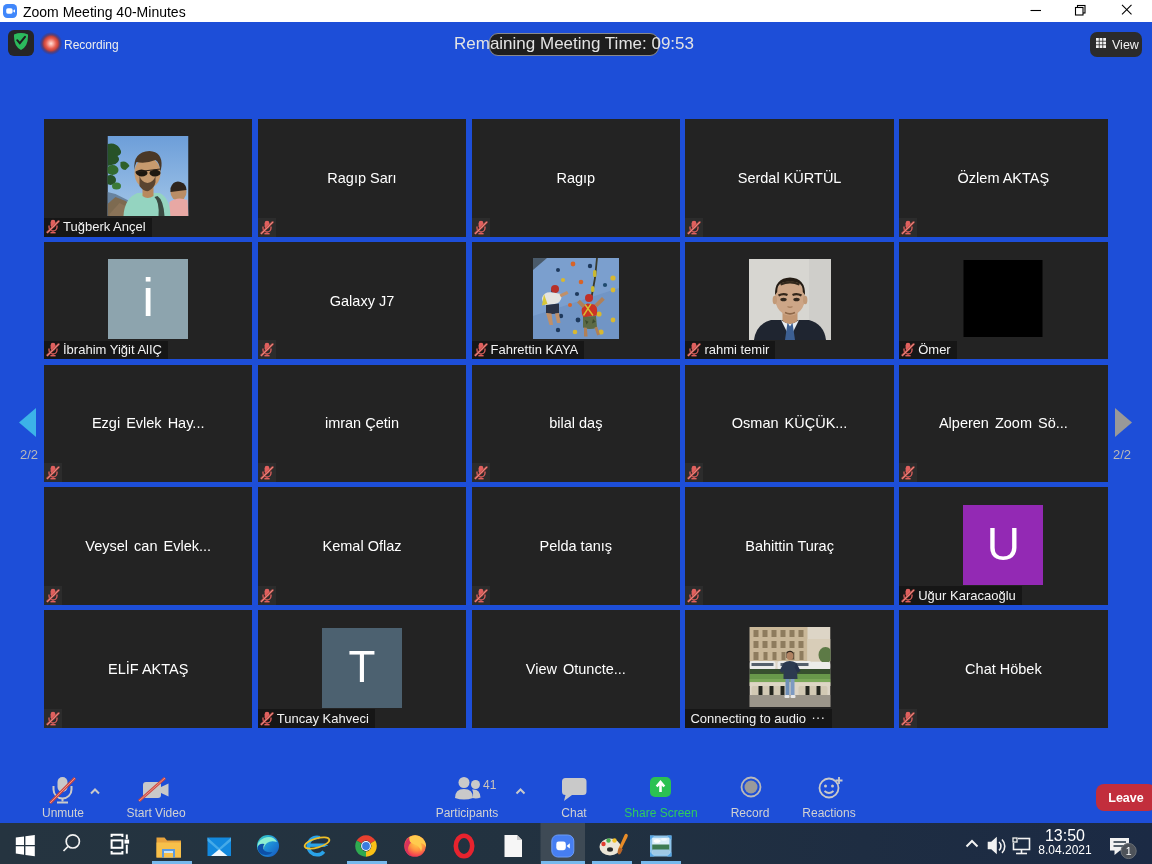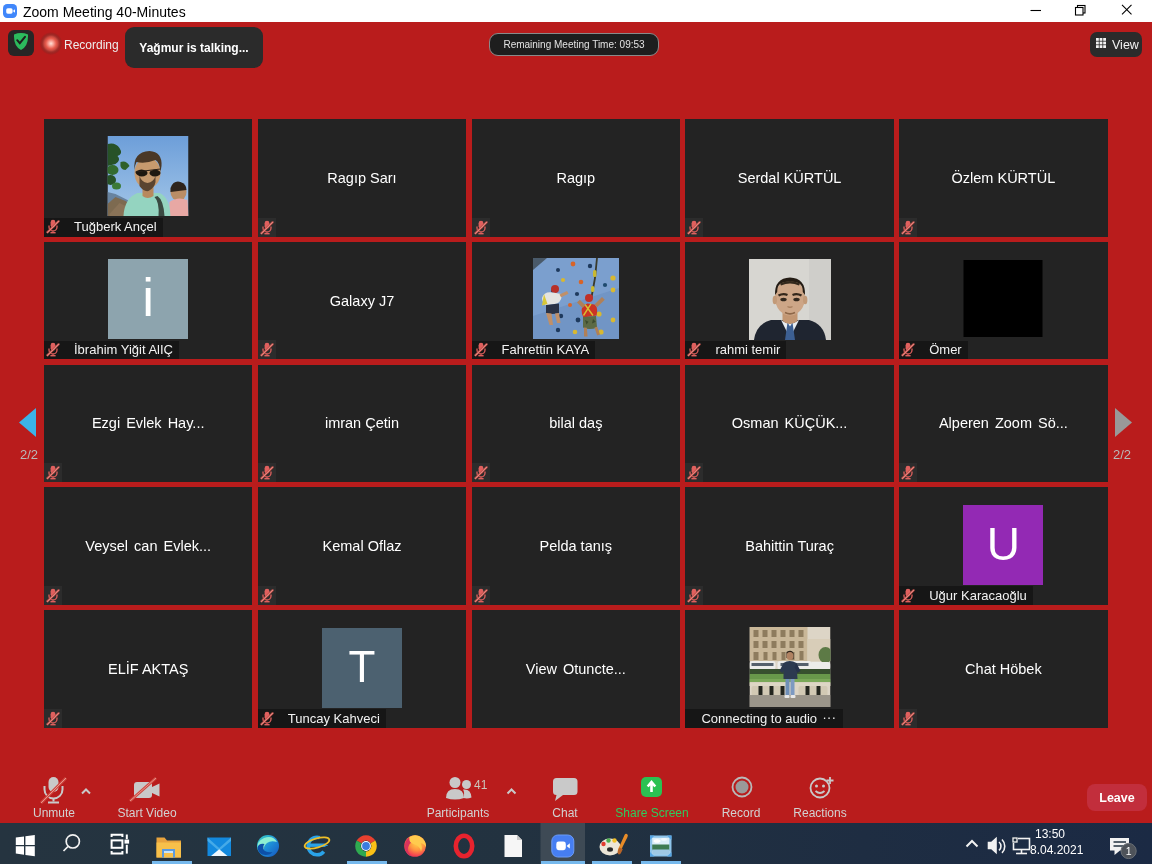--- a/index.html
+++ b/index.html
@@ -1,32 +1,32 @@
 <!DOCTYPE html>
 <html><head>
 <meta charset="utf-8">
 <style>
   html,body{margin:0;padding:0;width:1152px;height:864px;overflow:hidden;background:#191919;
     font-family:"Liberation Sans",sans-serif;}
   *{box-sizing:border-box;}
   #titlebar{position:absolute;left:0;top:0;width:1152px;height:22px;background:#ffffff;}
   #title-text{position:absolute;left:23px;top:4px;font-size:14px;color:#000;}
-  #app{position:absolute;left:0;top:22px;width:1152px;height:801px;background:#b91c1c;}
+  #app{position:absolute;left:0;top:22px;width:1152px;height:801px;background:#1d4ed8;}
   .tile{position:absolute;width:208.4px;height:117.6px;background:#232323;}
   .cname{position:absolute;left:0;right:0;top:0;bottom:0;display:flex;align-items:center;justify-content:center;
     color:#fff;font-weight:normal;font-size:14.5px;white-space:nowrap;}
   .wsp{word-spacing:2px;}
   .label{position:absolute;left:0;bottom:0;height:18.5px;background:rgba(10,10,10,0.5);
     display:flex;align-items:center;color:#f2f2f2;font-size:13px;white-space:nowrap;padding:0 6px 1px 2px;}
-  .label .nm{margin-left:14px;text-align:center;}
+  .label .nm{margin-left:3px;text-align:center;}
   .badge{position:absolute;left:0;bottom:0;width:18px;height:19px;background:rgba(46,46,46,0.85);
     display:flex;align-items:center;justify-content:center;}
   .avatar{position:absolute;left:50%;transform:translateX(-50%);top:17px;width:80px;height:80px;
     display:flex;align-items:center;justify-content:center;}
-  #toolbar{position:absolute;left:8px;top:743px;width:956px;height:58px;}
+  #toolbar{position:absolute;left:17px;top:743px;width:956px;height:58px;}
   .tbtn{position:absolute;top:10px;text-align:center;color:#d2d2d2;font-size:12px;}
   #taskbar{position:absolute;left:0;top:823px;width:1152px;height:41px;
     background:linear-gradient(90deg,#253440 0%,#223240 45%,#1e2d42 75%,#1b2a44 100%);}
   .underline{position:absolute;bottom:0;height:3px;background:#76b9ed;}
 </style>
 </head>
 <body>
 
 <div id="titlebar">
   <svg width="1152" height="22" style="position:absolute;left:0;top:0">
@@ -52,24 +52,22 @@
       <stop offset="0%" stop-color="#ffe2d8"></stop>
       <stop offset="22%" stop-color="#f8a296"></stop>
       <stop offset="45%" stop-color="#e85c4e"></stop>
       <stop offset="62%" stop-color="#c4453c"></stop>
       <stop offset="78%" stop-color="#8a342e" stop-opacity="0.55"></stop>
       <stop offset="100%" stop-color="#5a2620" stop-opacity="0"></stop>
     </radialGradient>
     <circle cx="51" cy="21.5" r="11.5" fill="url(#recg)"></circle>
   </svg>
   <div style="position:absolute;left:64px;top:15.5px;font-size:12px;color:#ededed">Recording</div>
-  <div style="position:absolute;left:125px;top:5px;width:138px;height:41px;background:#2b2b2b;border-radius:9px;
-       display:flex;align-items:center;justify-content:center;color:#fff;font-weight:bold;font-size:12px">Yağmur is talking...</div>
   <div style="position:absolute;left:489px;top:10.5px;width:170px;height:23px;border:1px solid #8a8a8a;border-radius:9px;
-       background:#1e1e1e;display:flex;align-items:center;justify-content:center;color:#e3e3e3;font-size:10px;white-space:nowrap">Remaining Meeting Time: 09:53</div>
+       background:#1e1e1e;display:flex;align-items:center;justify-content:center;color:#e3e3e3;font-size:17px;white-space:nowrap">Remaining Meeting Time: 09:53</div>
   <div style="position:absolute;left:1090px;top:9.5px;width:52px;height:25px;background:#2b2b2b;border-radius:7px"></div>
   <svg width="60" height="25" style="position:absolute;left:1090px;top:9.5px">
     <g fill="#f2f2f2">
       <rect x="6" y="6" width="2.8" height="2.8"></rect>
         <rect x="9.6" y="6" width="2.8" height="2.8"></rect>
         <rect x="13.2" y="6" width="2.8" height="2.8"></rect>
       <rect x="6" y="9.6" width="2.8" height="2.8"></rect>
         <rect x="9.6" y="9.6" width="2.8" height="2.8"></rect>
         <rect x="13.2" y="9.6" width="2.8" height="2.8"></rect>
       <rect x="6" y="13.2" width="2.8" height="2.8"></rect>
@@ -168,21 +166,21 @@
             <rect x="4.6" y="0.8" width="4.8" height="7.8" rx="2.4" fill="#e0605e"></rect>
             <path d="M3 6.6 v1.3 a4 4 0 0 0 8 0 V6.6" stroke="#e0605e" stroke-width="1.3" fill="none"></path>
             <line x1="7" y1="12.2" x2="7" y2="13" stroke="#e0605e" stroke-width="1.3"></line>
             <line x1="4.4" y1="13.7" x2="9.6" y2="13.7" stroke="#e0605e" stroke-width="1.4"></line>
             <line x1="0.9" y1="13.9" x2="13.1" y2="1.7" stroke="#c04a44" stroke-width="2.3"></line>
             <line x1="0.9" y1="13.9" x2="13.1" y2="1.7" stroke="#f0b0aa" stroke-width="0.8"></line>
           </svg>
         </div>
       </div>
 <div class="tile" style="left:899.2px;top:97px">
-        <div class="cname">Özlem KÜRTÜL</div>
+        <div class="cname">Özlem AKTAŞ</div>
         <div class="badge">
           <svg width="14" height="15" viewBox="0 0 14 15" style="flex:none">
             <rect x="4.6" y="0.8" width="4.8" height="7.8" rx="2.4" fill="#e0605e"></rect>
             <path d="M3 6.6 v1.3 a4 4 0 0 0 8 0 V6.6" stroke="#e0605e" stroke-width="1.3" fill="none"></path>
             <line x1="7" y1="12.2" x2="7" y2="13" stroke="#e0605e" stroke-width="1.3"></line>
             <line x1="4.4" y1="13.7" x2="9.6" y2="13.7" stroke="#e0605e" stroke-width="1.4"></line>
             <line x1="0.9" y1="13.9" x2="13.1" y2="1.7" stroke="#c04a44" stroke-width="2.3"></line>
             <line x1="0.9" y1="13.9" x2="13.1" y2="1.7" stroke="#f0b0aa" stroke-width="0.8"></line>
           </svg>
         </div>
@@ -739,20 +737,20 @@
   </g>
   <rect x="1012" y="14" width="6" height="6" fill="#22303f"></rect>
   <rect x="1013" y="15" width="4" height="4" fill="none" stroke="#f2f2f2" stroke-width="1.3"></rect>
 
   <path d="M1110 15 h19 v12.5 h-9 l-5.5 4.5 v-4.5 h-4.5 Z" fill="#f2f2f2"></path>
   <line x1="1113.5" y1="19" x2="1126" y2="19" stroke="#22303f" stroke-width="1.5"></line>
   <line x1="1113.5" y1="23" x2="1126" y2="23" stroke="#22303f" stroke-width="1.5"></line>
   <circle cx="1128.6" cy="28" r="7.6" fill="#4e535a" stroke="#6a6f75" stroke-width="1"></circle>
   <text x="1128.6" y="31.8" fill="#fff" font-size="10.5" text-anchor="middle" font-family="Liberation Sans">1</text>
 </svg>
-<div style="position:absolute;left:1035px;top:3.5px;width:60px;color:#fff;font-size:12px">13:50</div>
-<div style="position:absolute;left:1030px;top:20px;width:70px;text-align:left;color:#fff;font-size:12px">8.04.2021</div>
+<div style="position:absolute;left:1035px;top:3.5px;width:60px;text-align:center;color:#fff;font-size:16px">13:50</div>
+<div style="position:absolute;left:1030px;top:20px;width:70px;text-align:center;color:#fff;font-size:12px">8.04.2021</div>
 <div class="underline" style="left:151.7px;width:40px"></div>
 <div class="underline" style="left:347.3px;width:40px"></div>
 <div class="underline" style="left:540.5px;width:44.5px"></div>
 <div class="underline" style="left:591.8px;width:40px"></div>
 <div class="underline" style="left:640.7px;width:40px"></div>
 </div>
 
 </body></html>

